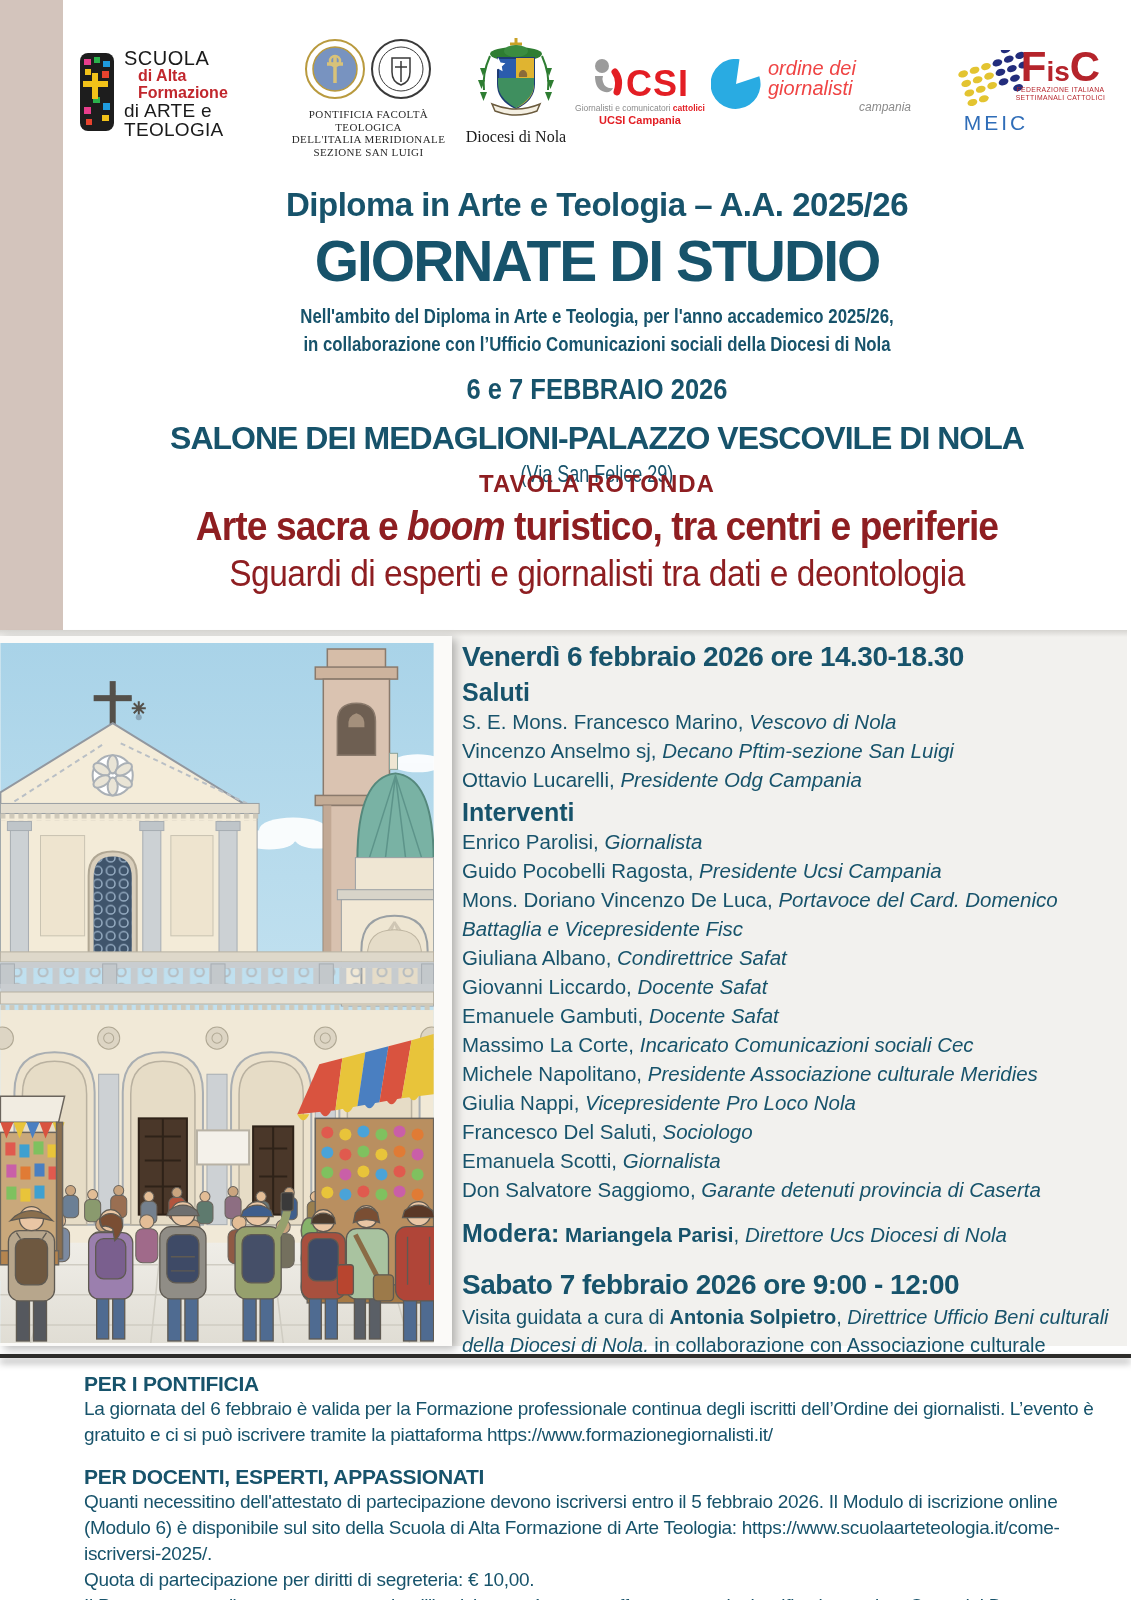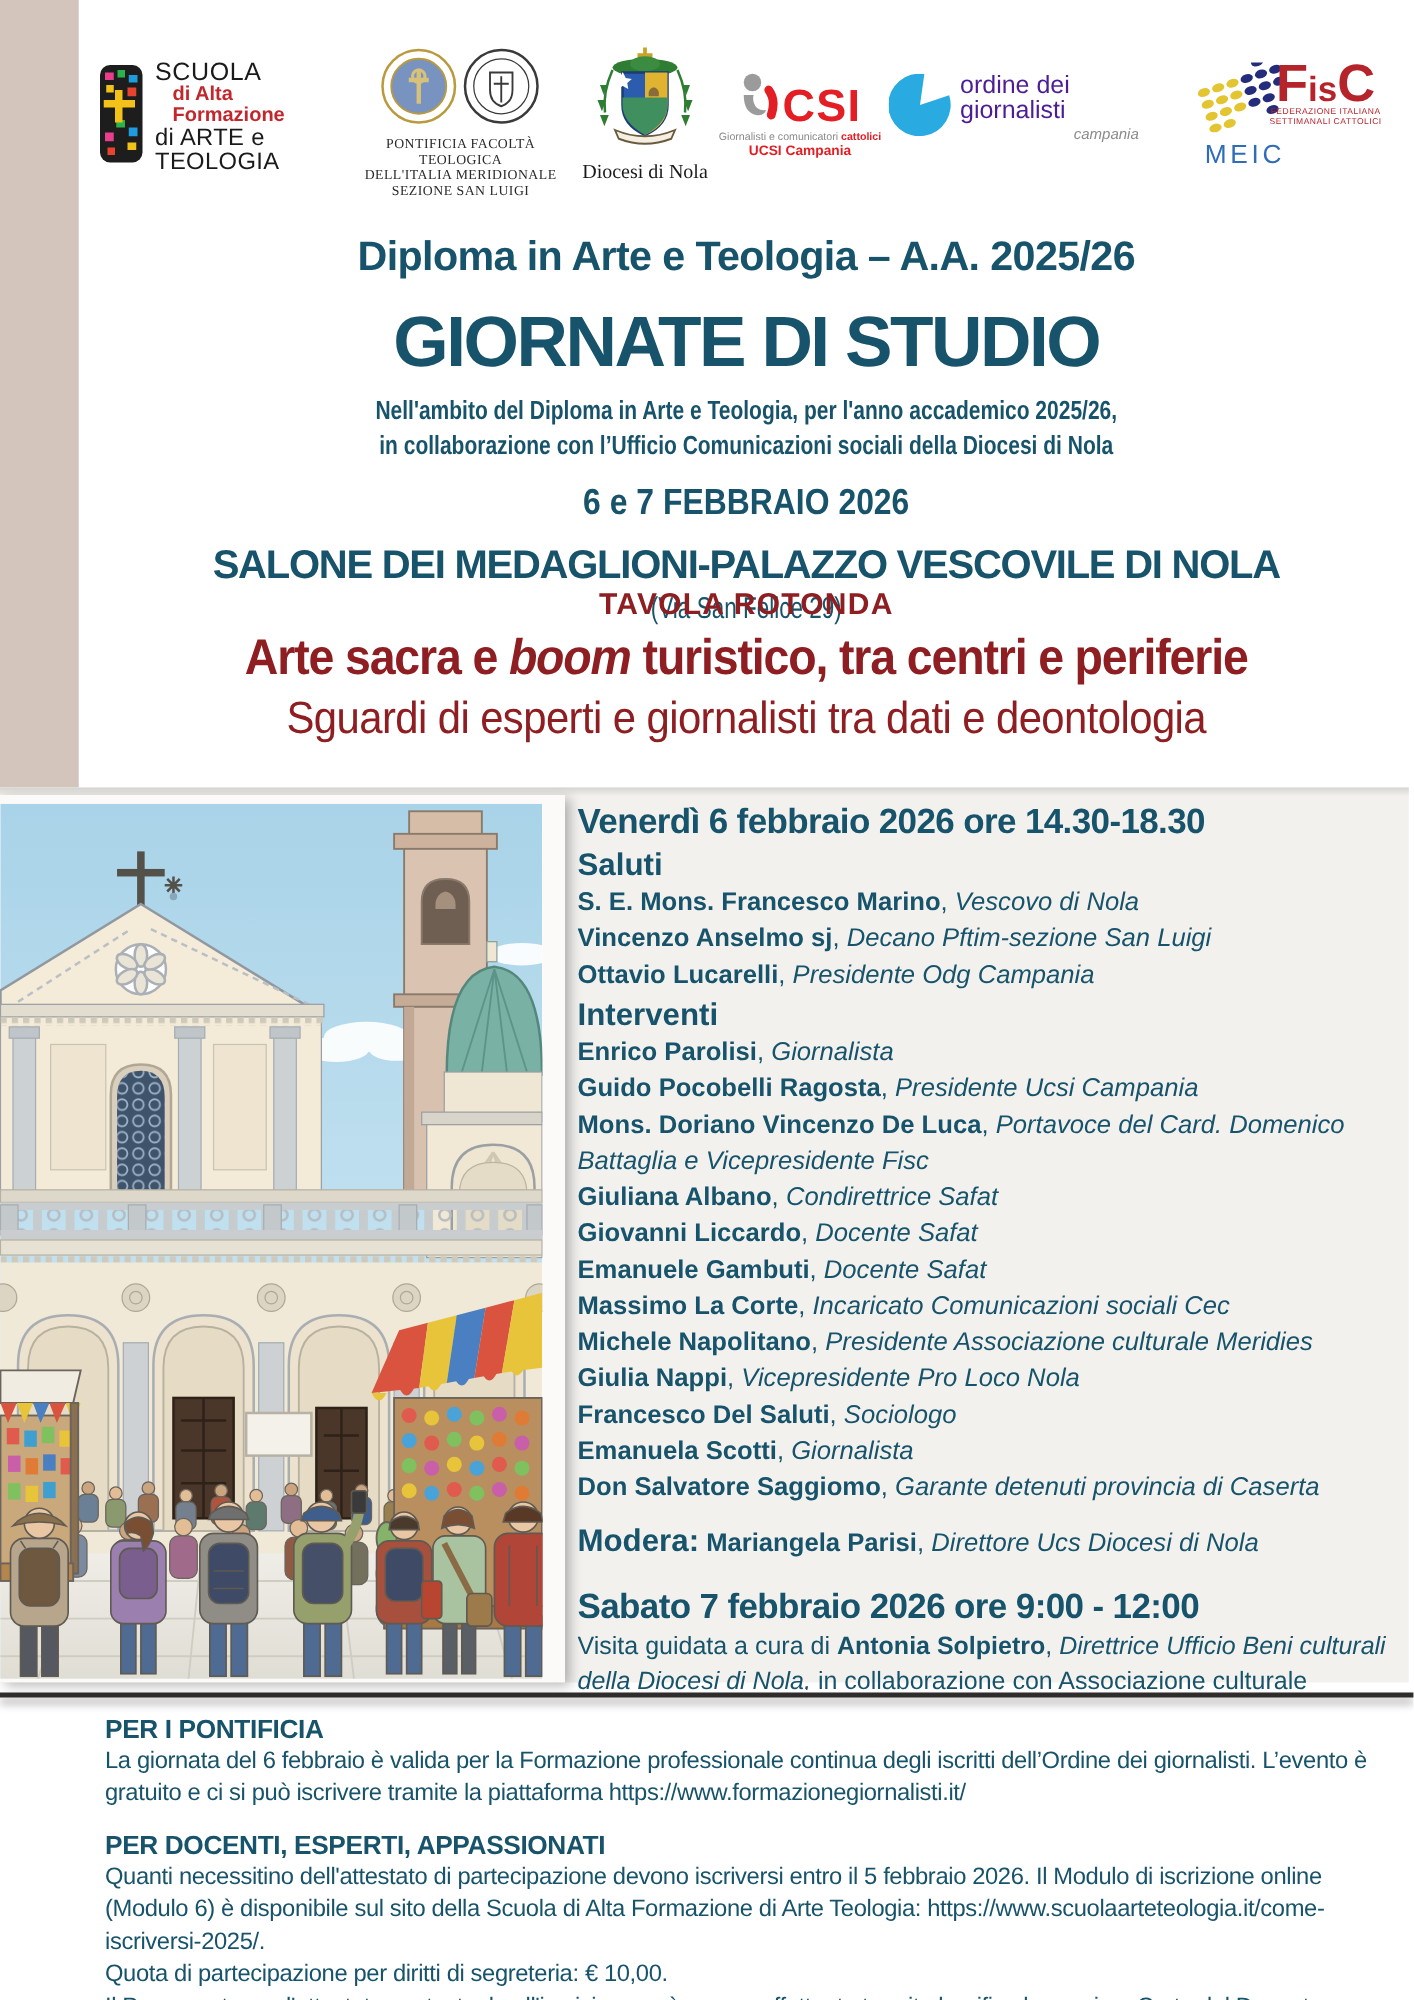--- a/index.html
+++ b/index.html
@@ -21,55 +21,55 @@
   .diocesi{left:398px;top:32px;width:110px;}
   .diocesi-caption{font-family:"Liberation Serif",serif;font-size:16px;color:#1a1a1a;margin-top:0px;}
   .ucsi{left:512px;top:58px;width:130px;}
   .ucsi-row{display:flex;align-items:flex-end;justify-content:center;gap:1px;}
   .ucsi-csi{color:#e31e24;font-weight:bold;font-size:36px;line-height:.9;letter-spacing:1px;}
   .ucsi-sub1{font-size:8.5px;color:#8a8a8a;margin-top:3px;}
   .ucsi-sub1 b{color:#e31e24;}
   .ucsi-sub2{font-size:11px;color:#e31e24;font-weight:bold;margin-top:1px;}
   .odg{left:648px;top:58px;width:200px;text-align:left;}
   .odg-row{display:flex;align-items:center;gap:7px;}
-  .odg-text{font-size:20px;color:#4c1d95;line-height:1;}
+  .odg-text{font-size:20px;color:#ef4444;line-height:1;font-style:italic;}
   .odg-sub{font-size:12px;color:#8a8a8a;font-style:italic;text-align:right;margin-top:2px;}
   .meic{left:888px;top:50px;width:90px;}
   .meic-label{font-size:21px;color:#2f6db8;letter-spacing:3px;margin-top:1px;}
   .fisc{left:950px;top:50px;width:95px;}
   .fisc-word{color:#b5242b;line-height:.8;font-weight:bold;}
   .fisc-f{font-size:42px;}
   .fisc-is{font-size:28px;}
   .fisc-c{font-size:42px;}
   .fisc-sub{font-size:6.8px;color:#b5242b;letter-spacing:.4px;line-height:1.25;margin-top:2px;}
   
   .hero{position:absolute;left:63px;right:0;top:186px;text-align:center;color:#17536b;}
   .h-line1{font-size:33px;font-weight:bold;letter-spacing:-.5px;}
-  .h-line2{font-size:57px;font-weight:bold;letter-spacing:-2px;margin-top:17px;}
+  .h-line2{font-size:57px;font-weight:bold;letter-spacing:-2px;margin-top:4px;}
   .h-sub{font-size:21px;font-weight:bold;line-height:1.32;margin-top:8px;transform:scaleX(.8);}
   .h-date{font-size:29px;font-weight:bold;margin-top:16px;transform:scaleX(.88);}
   .h-venue{font-size:32px;font-weight:bold;letter-spacing:-1px;margin-top:14px;}
   .h-addr{font-size:24px;margin-top:3px;transform:scaleX(.75);}
   .rt{position:absolute;left:63px;right:0;top:470px;text-align:center;color:#8e1e21;}
   .rt-label{font-size:24px;font-weight:bold;letter-spacing:1px;}
   .rt-main{font-size:40px;font-weight:bold;letter-spacing:-1px;margin-top:6px;transform:scaleX(.93);}
   .rt-sub{font-size:36px;letter-spacing:-.5px;margin-top:4px;transform:scaleX(.93);}
   
   .band{position:absolute;left:0;top:630px;width:1127px;height:716px;background:#f2f1ee;}
   .band::before{content:"";position:absolute;left:0;top:0;right:0;height:7px;
                 background:linear-gradient(#c7c5c1,rgba(0,0,0,0));opacity:.65;}
   .illus-frame{position:absolute;left:0;top:636px;width:452px;height:710px;background:#fbfaf8;
                box-shadow:4px 3px 9px rgba(0,0,0,.28);padding:0;}
   .illus-frame svg{display:block;margin:7px 0 0 0;}
   .program{position:absolute;left:462px;top:632px;width:660px;height:712px;overflow:hidden;
            color:#17536b;padding-top:8px;}
   .p-day{font-size:28px;font-weight:bold;letter-spacing:-.5px;line-height:34px;}
   .p-sect{font-size:25px;font-weight:bold;line-height:30px;margin-top:3px;}
   .row{font-size:20.5px;line-height:29px;}
-  .row .nm{font-weight:bold;margin-top:22px;}
+  .row .nm{font-weight:normal;margin-top:22px;}
   .row .rl{font-style:italic;}
   .modera{margin-top:15px;font-size:20.5px;line-height:29px;}
   .modera .lbl{font-size:25px;font-weight:bold;}
   .modera .nm{font-weight:bold;}
   .modera .rl{font-style:italic;}
   .p-sat{font-size:28px;font-weight:bold;letter-spacing:-.5px;line-height:32px;margin-top:20px;}
   .p-visit{font-size:20px;line-height:28px;margin-top:2px;width:655px;}
   .p-visit .nm{font-weight:bold;}
   .p-visit .rl{font-style:italic;}
   

